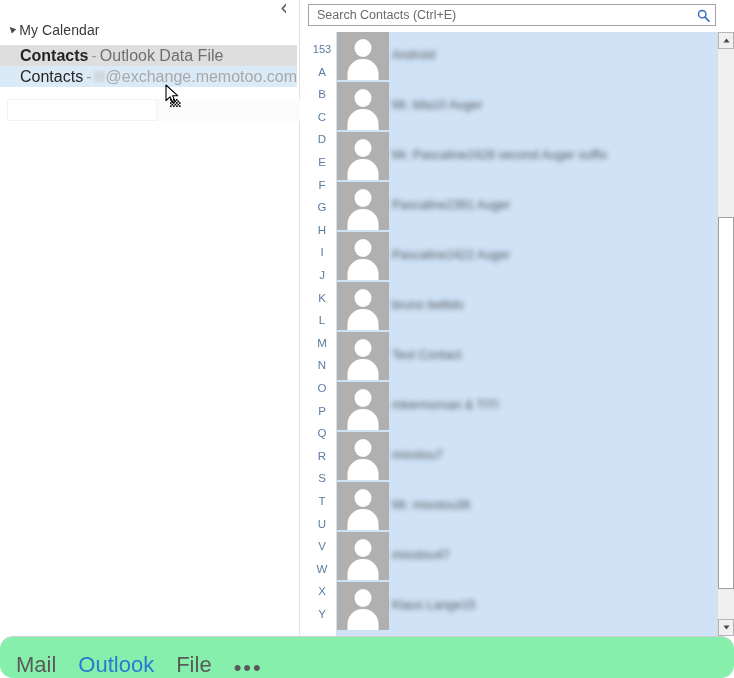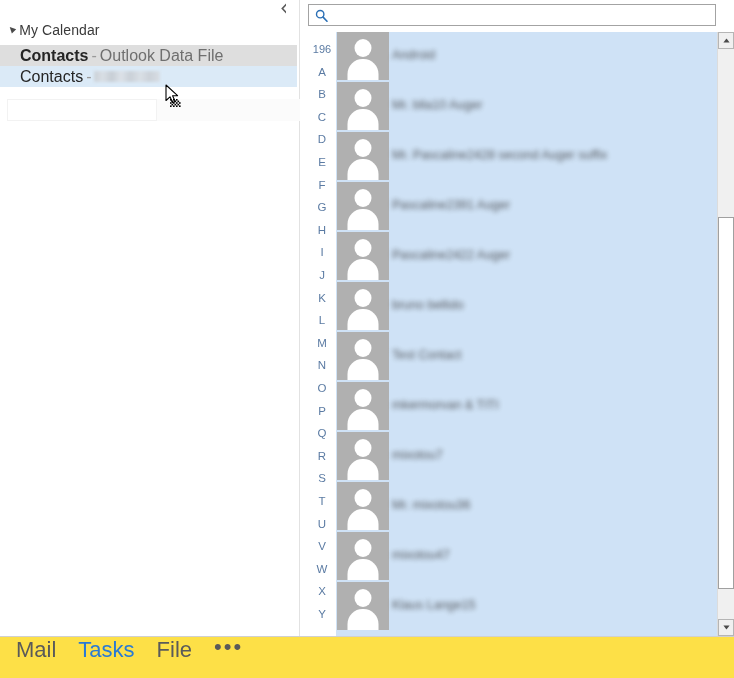--- a/index.html
+++ b/index.html
@@ -321,26 +321,27 @@
     border: 1px solid #a0a0a0;
     box-sizing: border-box;
     cursor: pointer;
   }
 
   
   #module-bar {
     position: relative;
     flex: 0 0 42px;
     height: 42px;
-    background: #fde047;
+    background: #86efac;
     border-top: 1px solid #d0d0d0;
     display: flex;
-    align-items: flex-start;
+    align-items: flex-end;
     padding-left: 16px;
     box-sizing: border-box;
+    border-radius: 13px;
   }
   .module-item {
     font-size: 22px;
     color: #5a5a5a;
     margin-right: 22px;
     cursor: pointer;
     user-select: none;
     line-height: 26px;
   }
   .module-item.active { color: #2a7ad4; }
@@ -376,20 +377,21 @@
       <div class="nav-row hovered" style="top:45px;">
         <span class="acct-name">Contacts</span>
         <span class="acct-sep">-</span>
         <span class="acct-src-strong">Outlook Data File</span>
       </div>
 
       <div class="nav-row selected" style="top:66px;">
         <span class="acct-name">Contacts</span>
         <span class="acct-sep">-</span>
         <span class="redacted"></span>
+          <span class="acct-src">@exchange.memotoo.com</span>
       </div>
 
       <div id="nav-ghost"></div>
       <div id="nav-ghost-wide"></div>
 
       <div id="cursor">
         <svg width="22" height="26" viewBox="0 0 22 26" aria-hidden="true">
           <path d="M1 1 L1 16.5 L5.0 12.8 L7.6 18.6 L10.2 17.4 L7.6 11.8 L12.6 11.6 Z" fill="#ffffff" stroke="#000000" stroke-width="1.1" stroke-linejoin="round"></path>
           <g fill="#000000">
             <rect x="5" y="15" width="1.6" height="1.6"></rect>
@@ -410,31 +412,32 @@
             <rect x="11" y="21.4" width="1.6" height="1.6"></rect>
               <rect x="14" y="21.4" width="1.6" height="1.6"></rect>
           </g>
         </svg>
       </div>
     </div>
 
     <div id="content">
 
       <div id="search-wrap">
+        <input id="search-input" type="text" placeholder="Search Contacts (Ctrl+E)" style="">
         <span id="search-icon">
           <svg width="13" height="13" viewBox="0 0 13 13" aria-hidden="true">
             <circle cx="5.2" cy="5.2" r="3.7" fill="none" stroke="#2a6fb5" stroke-width="1.4"></circle>
             <line x1="8.1" y1="8.1" x2="12" y2="12.2" stroke="#2a6fb5" stroke-width="1.6" stroke-linecap="round"></line>
           </svg>
         </span>
       </div>
 
       <div id="list-region">
         <div id="alpha-index">
-            <div class="alpha-item num" style="top: 11px;">196</div>
+            <div class="alpha-item num" style="top: 11px;">153</div>
             <div class="alpha-item" style="top: 33.6px;">A</div>
             <div class="alpha-item" style="top: 56.2px;">B</div>
             <div class="alpha-item" style="top: 78.8px;">C</div>
             <div class="alpha-item" style="top: 101.4px;">D</div>
             <div class="alpha-item" style="top: 124px;">E</div>
             <div class="alpha-item" style="top: 146.6px;">F</div>
             <div class="alpha-item" style="top: 169.2px;">G</div>
             <div class="alpha-item" style="top: 191.8px;">H</div>
             <div class="alpha-item" style="top: 214.4px;">I</div>
             <div class="alpha-item" style="top: 237px;">J</div>
@@ -554,18 +557,18 @@
             <path d="M3.5 4.4 L0.4 0.6 L6.6 0.6 Z" fill="#4a4a4a"></path>
           </svg>
         </div>
       </div>
 
     </div>
   </div>
 
   <div id="module-bar">
       <span class="module-item">Mail</span>
-      <span class="module-item active">Tasks</span>
+      <span class="module-item active">Outlook</span>
       <span class="module-item">File</span>
       <span id="module-more">•••</span>
     </div>
 
 </div>
 
 </body></html>

